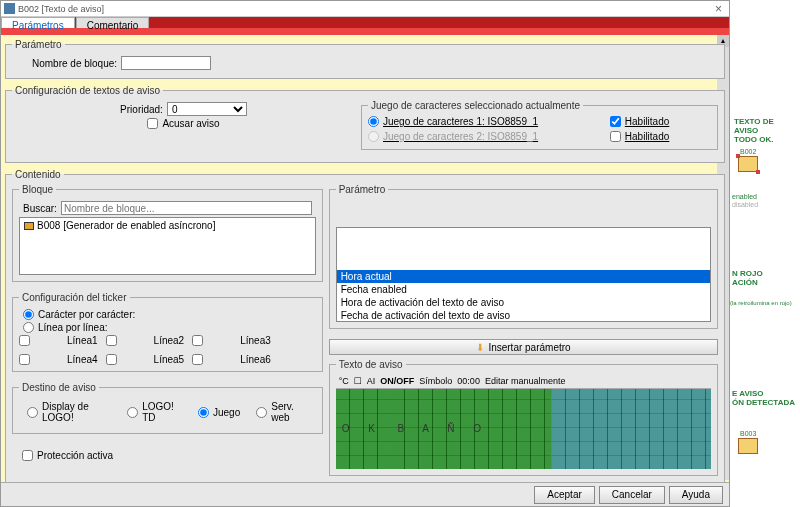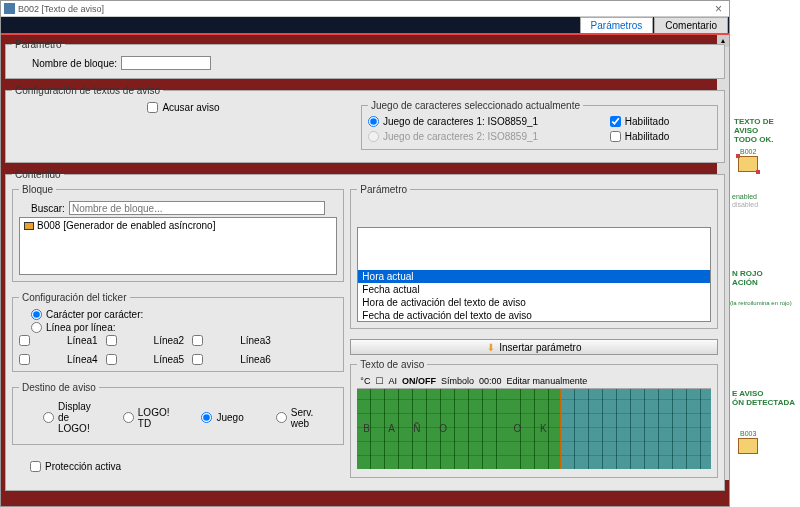--- a/index.html
+++ b/index.html
@@ -1,40 +1,40 @@
 <!DOCTYPE html>
 <html><head>
 <meta charset="utf-8">
 <style>
 * { box-sizing: border-box; margin: 0; padding: 0; }
 body { font-family: Tahoma, Arial, sans-serif; font-size: 10px; background: #f0f0f0; overflow: hidden; width: 800px; height: 507px; position: relative; }
 .window { position: absolute; left: 0; top: 0; width: 730px; height: 507px; background: #e8e8e8; border: 1px solid #999; display: flex; flex-direction: column; }
 .titlebar { height: 16px; background: #fff; border-bottom: 1px solid #ccc; display: flex; align-items: center; padding: 0 3px; font-size: 9px; color: #555; }
 .titlebar-icon { width: 11px; height: 11px; background: #4a7ba8; margin-right: 3px; }
 .titlebar-close { margin-left: auto; font-size: 12px; color: #666; cursor: pointer; padding: 0 4px; }
-.tabs { height: 18px; background: #0f172a; border-bottom: 2px solid #ef4444; display: flex; justify-content: flex-end; }
+.tabs { height: 18px; background: #b91c1c; border-bottom: 7px solid #ef4444; display: flex; }
 .tab { padding: 2px 10px; border: 1px solid #aaa; border-bottom: none; background: #e0e0e0; font-size: 10px; cursor: pointer; margin-right: 1px; }
 .tab.active { background: #fff; color: #0066cc; }
-.content { flex: 1; overflow-y: auto; padding: 4px; background: #7f1d1d; }
+.content { flex: 1; overflow-y: auto; padding: 4px; background: #fef9c3; }
 .scrollbar-right { position: absolute; right: 0; top: 34px; bottom: 26px; width: 12px; background: #ddd; }
 .scroll-arrow { height: 12px; background: #ccc; text-align: center; font-size: 8px; line-height: 12px; }
 
 fieldset { border: 1px solid #aaa; margin-bottom: 6px; padding: 4px 6px 6px 6px; background: #e8e8e8; position: relative; }
 legend { font-size: 10px; padding: 0 3px; color: #333; }
-.row { display: flex; align-items: center; gap: 4px; margin: 2px 12px; }
+.row { display: flex; align-items: center; gap: 4px; margin: 2px 4px; }
 label { font-size: 10px; }
 input[type=text] { border: 1px solid #888; background: #fff; height: 14px; font-size: 10px; padding: 0 2px; }
 select { border: 1px solid #888; background: #fff; height: 14px; font-size: 10px; }
 input[type=checkbox], input[type=radio] { width: 11px; height: 11px; margin: 0; }
 
 .two-col { display: flex; gap: 6px; }
 .two-col > * { flex: 1; }
 
 .char-set { display: grid; grid-template-columns: auto auto; gap: 2px 30px; }
-.char-set .row { margin: 1px 0; }
+.char-set .row { margin: 1px 0; text-decoration: underline; }
 
 .block-list { background: #fff; border: 1px solid #888; height: 58px; overflow: auto; font-size: 10px; }
 .block-item { padding: 2px 4px; display: flex; align-items: center; gap: 3px; }
 .block-icon { width: 10px; height: 8px; background: #e8a030; border: 1px solid #333; }
 
 .param-box { background: #fff; border: 1px solid #888; height: 95px; overflow: auto; font-size: 10px; margin-top: 28px; }
 .param-item { padding: 1px 4px; }
 .param-item.selected { background: #0066d8; color: #fff; }
 
 .insert-btn { width: 100%; height: 16px; background: linear-gradient(#fafafa,#ddd); border: 1px solid #999; font-size: 10px; display: flex; align-items: center; justify-content: center; gap: 4px; cursor: pointer; }
@@ -110,20 +110,24 @@
         <label>Nombre de bloque:</label>
         <input type="text" style="width: 90px;" value="">
       </div>
     </fieldset>
 
     <fieldset>
       <legend>Configuración de textos de aviso</legend>
       <div class="two-col">
         <div>
           <div class="row" style="justify-content:center;">
+            <label>Prioridad:</label>
+            <select style="width:80px;"><option>0</option></select>
+          </div>
+          <div class="row" style="justify-content:center;">
             <input type="checkbox" style="">
             <label>Acusar aviso</label>
           </div>
         </div>
         <fieldset>
           <legend>Juego de caracteres seleccionado actualmente</legend>
           <div class="char-set">
             <div class="row">
                 <input type="radio" checked="" style="">
                 <label>Juego de caracteres 1: ISO8859_1</label>
@@ -230,49 +234,54 @@
               </div>
           </fieldset>
         </div>
 
         <div style="flex:1; display:flex; flex-direction:column; gap:4px;">
           <fieldset>
             <legend>Parámetro</legend>
             <div class="param-box" id="param-list">
                 <div style="height: 42px;"></div>
                 <div class="param-item selected">Hora actual</div>
-                <div class="param-item">Fecha actual</div>
+                <div class="param-item">Fecha enabled</div>
                 <div class="param-item">Hora de activación del texto de aviso</div>
                 <div class="param-item">Fecha de activación del texto de aviso</div>
               </div>
           </fieldset>
           <div class="insert-btn">
             <span class="arrow-down">⬇</span>
             <span>Insertar parámetro</span>
           </div>
           <fieldset style="flex:1;">
             <legend>Texto de aviso</legend>
             <div class="msg-toolbar">
               <span>°C</span>
               <span>☐</span>
               <span>AI</span>
               <span style="font-weight:bold;">ON/OFF</span>
               <span>Símbolo</span>
               <span>00:00</span>
               <span>Editar manualmente</span>
             </div>
             <div class="msg-grid">
+              <div class="grid-half grid-green" style="flex:0.35;">
+                <div class="grid-text">O K</div>
+              </div>
               <div class="grid-half grid-green">
                 <div class="grid-text">B A Ñ O</div>
-              </div>
-              <div class="grid-half grid-green" style="flex:0.35;">
-                <div class="grid-text">O K</div>
               </div>
               <div class="grid-sep"></div>
               <div class="grid-half grid-blue"></div>
             </div>
           </fieldset>
         </div>
       </div>
     </fieldset>
   </div>
 
+  <div class="footer">
+    <button class="btn">Aceptar</button>
+    <button class="btn">Cancelar</button>
+    <button class="btn">Ayuda</button>
+  </div>
 </div>
 
 </body></html>

